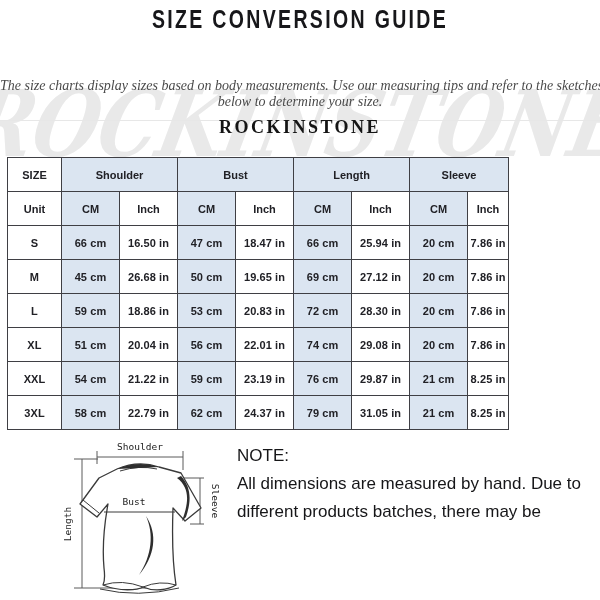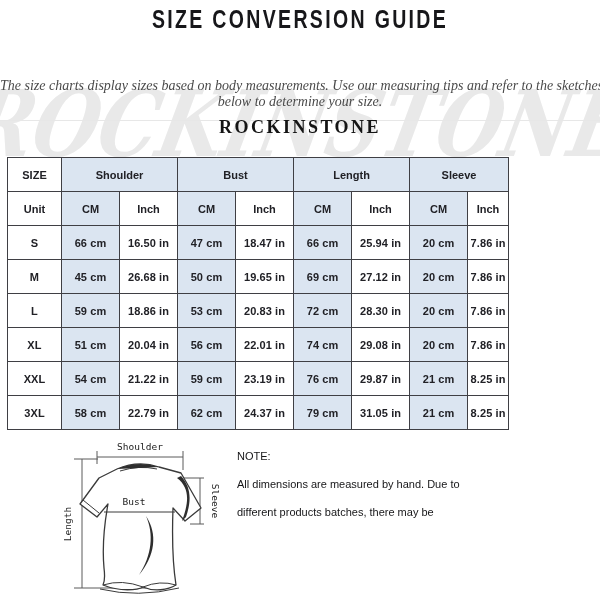--- a/index.html
+++ b/index.html
@@ -33,21 +33,21 @@
     text-align:center; vertical-align:middle; font-size:11px; color:#212126;
   }
   .size-table th { font-weight:700; }
   .size-table td { font-weight:600; letter-spacing:0.1px; }
   .size-table .fill { background:var(--fill-blue,#dbe5f1); }
   .size-table td.size-cell { font-weight:700; }
 
   
   .diagram { position:absolute; left:42px; top:436px; z-index:1; }
   .diagram text { font-family:"DejaVu Sans Mono", monospace; font-size:9.5px; fill:#222; }
-  .note { position:absolute; left:237px; top:442px; width:356px; z-index:1; font-size:11px; line-height:28px; color:#161618; }
+  .note { position:absolute; left:237px; top:442px; width:356px; z-index:1; font-size:17px; line-height:28px; color:#161618; }
   .note div { white-space:nowrap; }
 </style>
 </head>
 <body>
 
 <div class="page" id="page" style="--fill-blue: #dbe5f1; --border-dark: #3f3f44;">
 
   <svg class="watermark" viewBox="0 0 600 108" width="600" height="108">
     <text x="300" y="84" text-anchor="middle" textLength="656" lengthAdjust="spacingAndGlyphs" font-family="&quot;DejaVu Serif&quot;, serif" font-style="italic" font-weight="700" font-size="92" fill="#e9e9e9" transform="translate(12,0) skewX(-12)">ROCKINSTONE</text>
   </svg>

